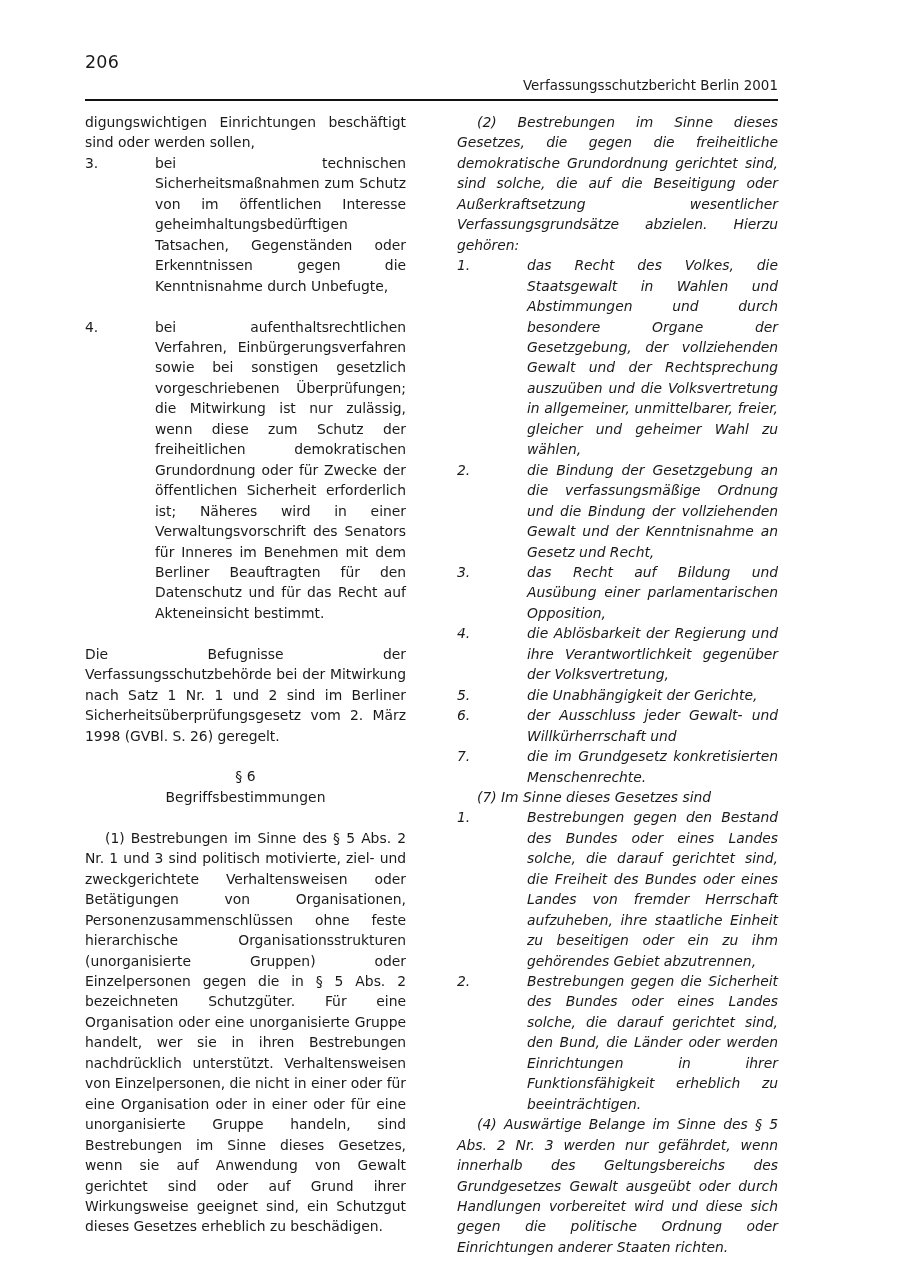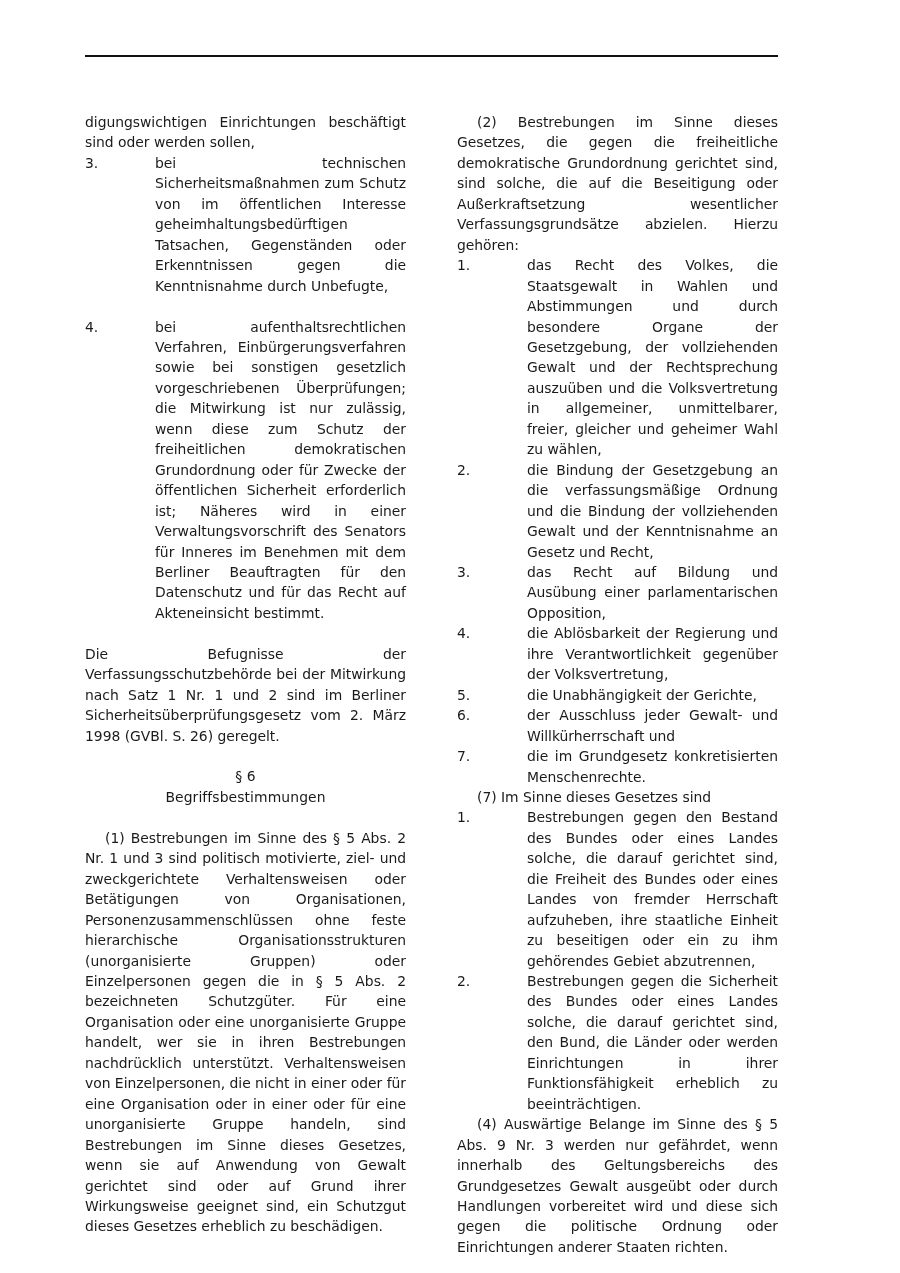--- a/index.html
+++ b/index.html
@@ -59,21 +59,21 @@
     left: 85px;
     top: 112px;
     width: 693px;
     display: flex;
     gap: 51px;
     justify-content: center;
   }
   .col {
     width: 321px;
   }
-  .col-right { width: 321px; }
+  .col-right { width: 321px; font-style: italic; }
 
   p, .li-text {
     margin: 0;
     text-align: justify;
     text-justify: inter-word;
     font-size: 13.9px;
     line-height: 20.45px;
     letter-spacing: -0.02px;
     -webkit-hyphens: none;
     hyphens: none;
@@ -112,20 +112,24 @@
   }
   .section-head .sect-no { display: block; }
   .section-head .sect-title { display: block; }
 </style>
 </head>
 <body>
 
 <div class="page">
 
   <div class="header">
+    <div class="header-row">
+      <div class="folio">206</div>
+      <div class="header-title">Verfassungsschutzbericht Berlin 2001</div>
+    </div>
     <div class="header-rule"></div>
   </div>
 
   <div class="columns">
 
     <div class="col col-left">
 
       <p class="para">digungswichtigen Einrichtungen beschäftigt sind oder werden sollen,</p>
 
       <div class="li">
@@ -223,17 +227,17 @@
         </div>
       </div>
 
       <div class="li">
         <div class="li-num">2.</div>
         <div class="li-body">
           <div class="li-text">Bestrebungen gegen die Sicherheit des Bundes oder eines Landes solche, die darauf gerichtet sind, den Bund, die Länder oder werden Einrichtungen in ihrer Funktionsfähigkeit erheblich zu beeinträchtigen.</div>
         </div>
       </div>
 
-      <p class="para indented">(4) Auswärtige Belange im Sinne des § 5 Abs. 9 Nr. 3 werden nur gefährdet, wenn innerhalb des Geltungsbereichs des Grundgesetzes Gewalt ausgeübt oder durch Handlungen vorbereitet wird und diese sich gegen die politische Ordnung oder Einrichtungen anderer Staaten richten.</p>
+      <p class="para indented">(4) Auswärtige Belange im Sinne des § 5 Abs. 2 Nr. 3 werden nur gefährdet, wenn innerhalb des Geltungsbereichs des Grundgesetzes Gewalt ausgeübt oder durch Handlungen vorbereitet wird und diese sich gegen die politische Ordnung oder Einrichtungen anderer Staaten richten.</p>
 
     </div>
   </div>
 </div>
 
 </body></html>

